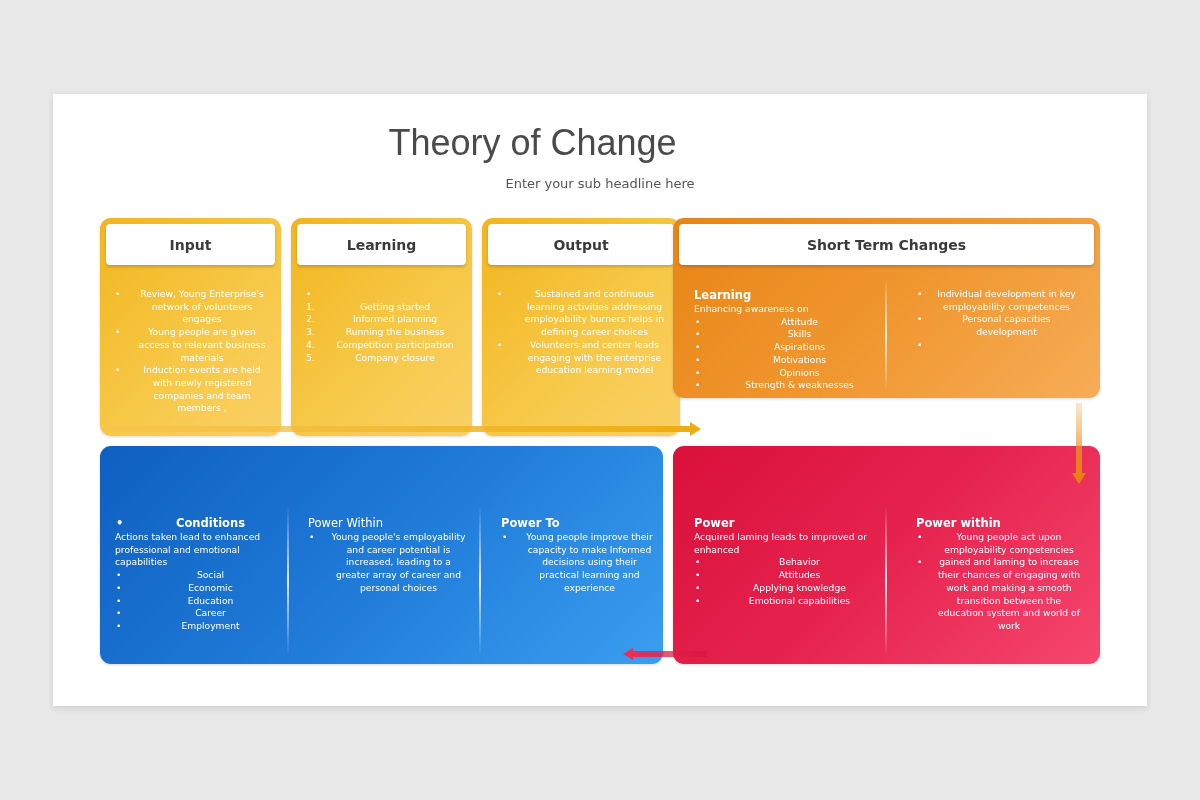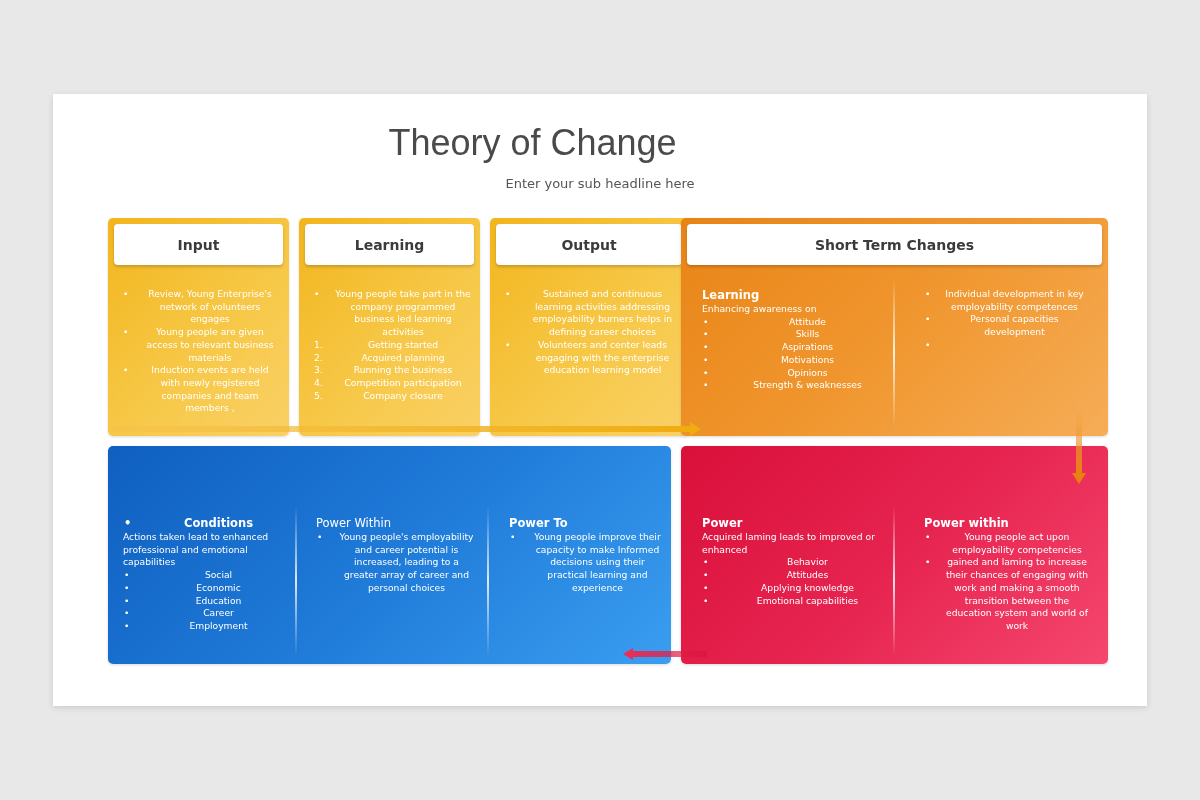--- a/index.html
+++ b/index.html
@@ -17,23 +17,22 @@
   .title {
     position: absolute; left: 0; top: 122px; width: 1065px; text-align: center;
     font-family: "Liberation Sans", sans-serif; font-size: 36px; color: #4a4a4a;
     font-weight: normal;
   }
   .subtitle {
     position: absolute; left: 0; top: 176px; width: 1200px; text-align: center;
     font-family: "DejaVu Sans", sans-serif; font-size: 13px; color: #555;
   }
   .card {
-    position: absolute; border-radius: 5px; overflow: hidden;
+    position: absolute; border-radius: 11px; overflow: hidden;
     box-shadow: 0 1px 3px rgba(0,0,0,0.15);
-    margin-left: 8px;
   }
   .card.yellow { background: linear-gradient(135deg, #f2b51d 0%, #f7c94a 60%, #f9d066 100%); }
   .card.orange { background: linear-gradient(135deg, #e88416 0%, #f0962e 50%, #f6ad57 100%); }
   .card.blue   { background: linear-gradient(135deg, #0f5fc0 0%, #1f7ad8 50%, #3a9ef0 100%); }
   .card.red    { background: linear-gradient(135deg, #d9103a 0%, #e6234f 50%, #f5476e 100%); }
   .card-header {
     position: absolute; left: 6px; right: 6px; top: 6px; height: 41px;
     background: #ffffff; border-radius: 4px;
     box-shadow: 0 2px 3px rgba(0,0,0,0.18);
     display: flex; align-items: center; justify-content: center;
@@ -81,29 +80,28 @@
         <span class="t">Induction events are held with newly registered companies and team members ,</span>
       </div>
   </div>
 </div>
 
 <div class="card yellow" style="left:291px; top:218px; width:181px; height:218px;">
   <div class="card-header">Learning</div>
   <div class="col" style="left:14px; right:8px;">
     <div class="bl">
         <span class="m">•</span>
-        <span class="t">Young people take part in the company programmed business led learning activities</span>
       </div>
     <div class="bl">
         <span class="m">1.</span>
         <span class="t">Getting started</span>
       </div>
     <div class="bl">
         <span class="m">2.</span>
-        <span class="t">Acquired planning</span>
+        <span class="t">Informed planning</span>
       </div>
     <div class="bl">
         <span class="m">3.</span>
         <span class="t">Running the business</span>
       </div>
     <div class="bl">
         <span class="m">4.</span>
         <span class="t">Competition participation</span>
       </div>
     <div class="bl">
@@ -120,21 +118,21 @@
         <span class="m">•</span>
         <span class="t">Sustained and continuous learning activities addressing employability burners helps in defining career choices</span>
       </div>
     <div class="bl">
         <span class="m">•</span>
         <span class="t">Volunteers and center leads engaging with the enterprise education learning model</span>
       </div>
   </div>
 </div>
 
-<div class="card orange" style="left:673px; top:218px; width:427px; height:218px;">
+<div class="card orange" style="left:673px; top:218px; width:427px; height:180px;">
   <div class="card-header">Short Term Changes</div>
   <div class="col" style="left:21px; width:190px;">
     <div class="head">Learning</div>
     <div class="intro">Enhancing awareness on</div>
     <div class="bl">
         <span class="m">•</span>
         <span class="t">Attitude</span>
       </div>
     <div class="bl">
         <span class="m">•</span>

